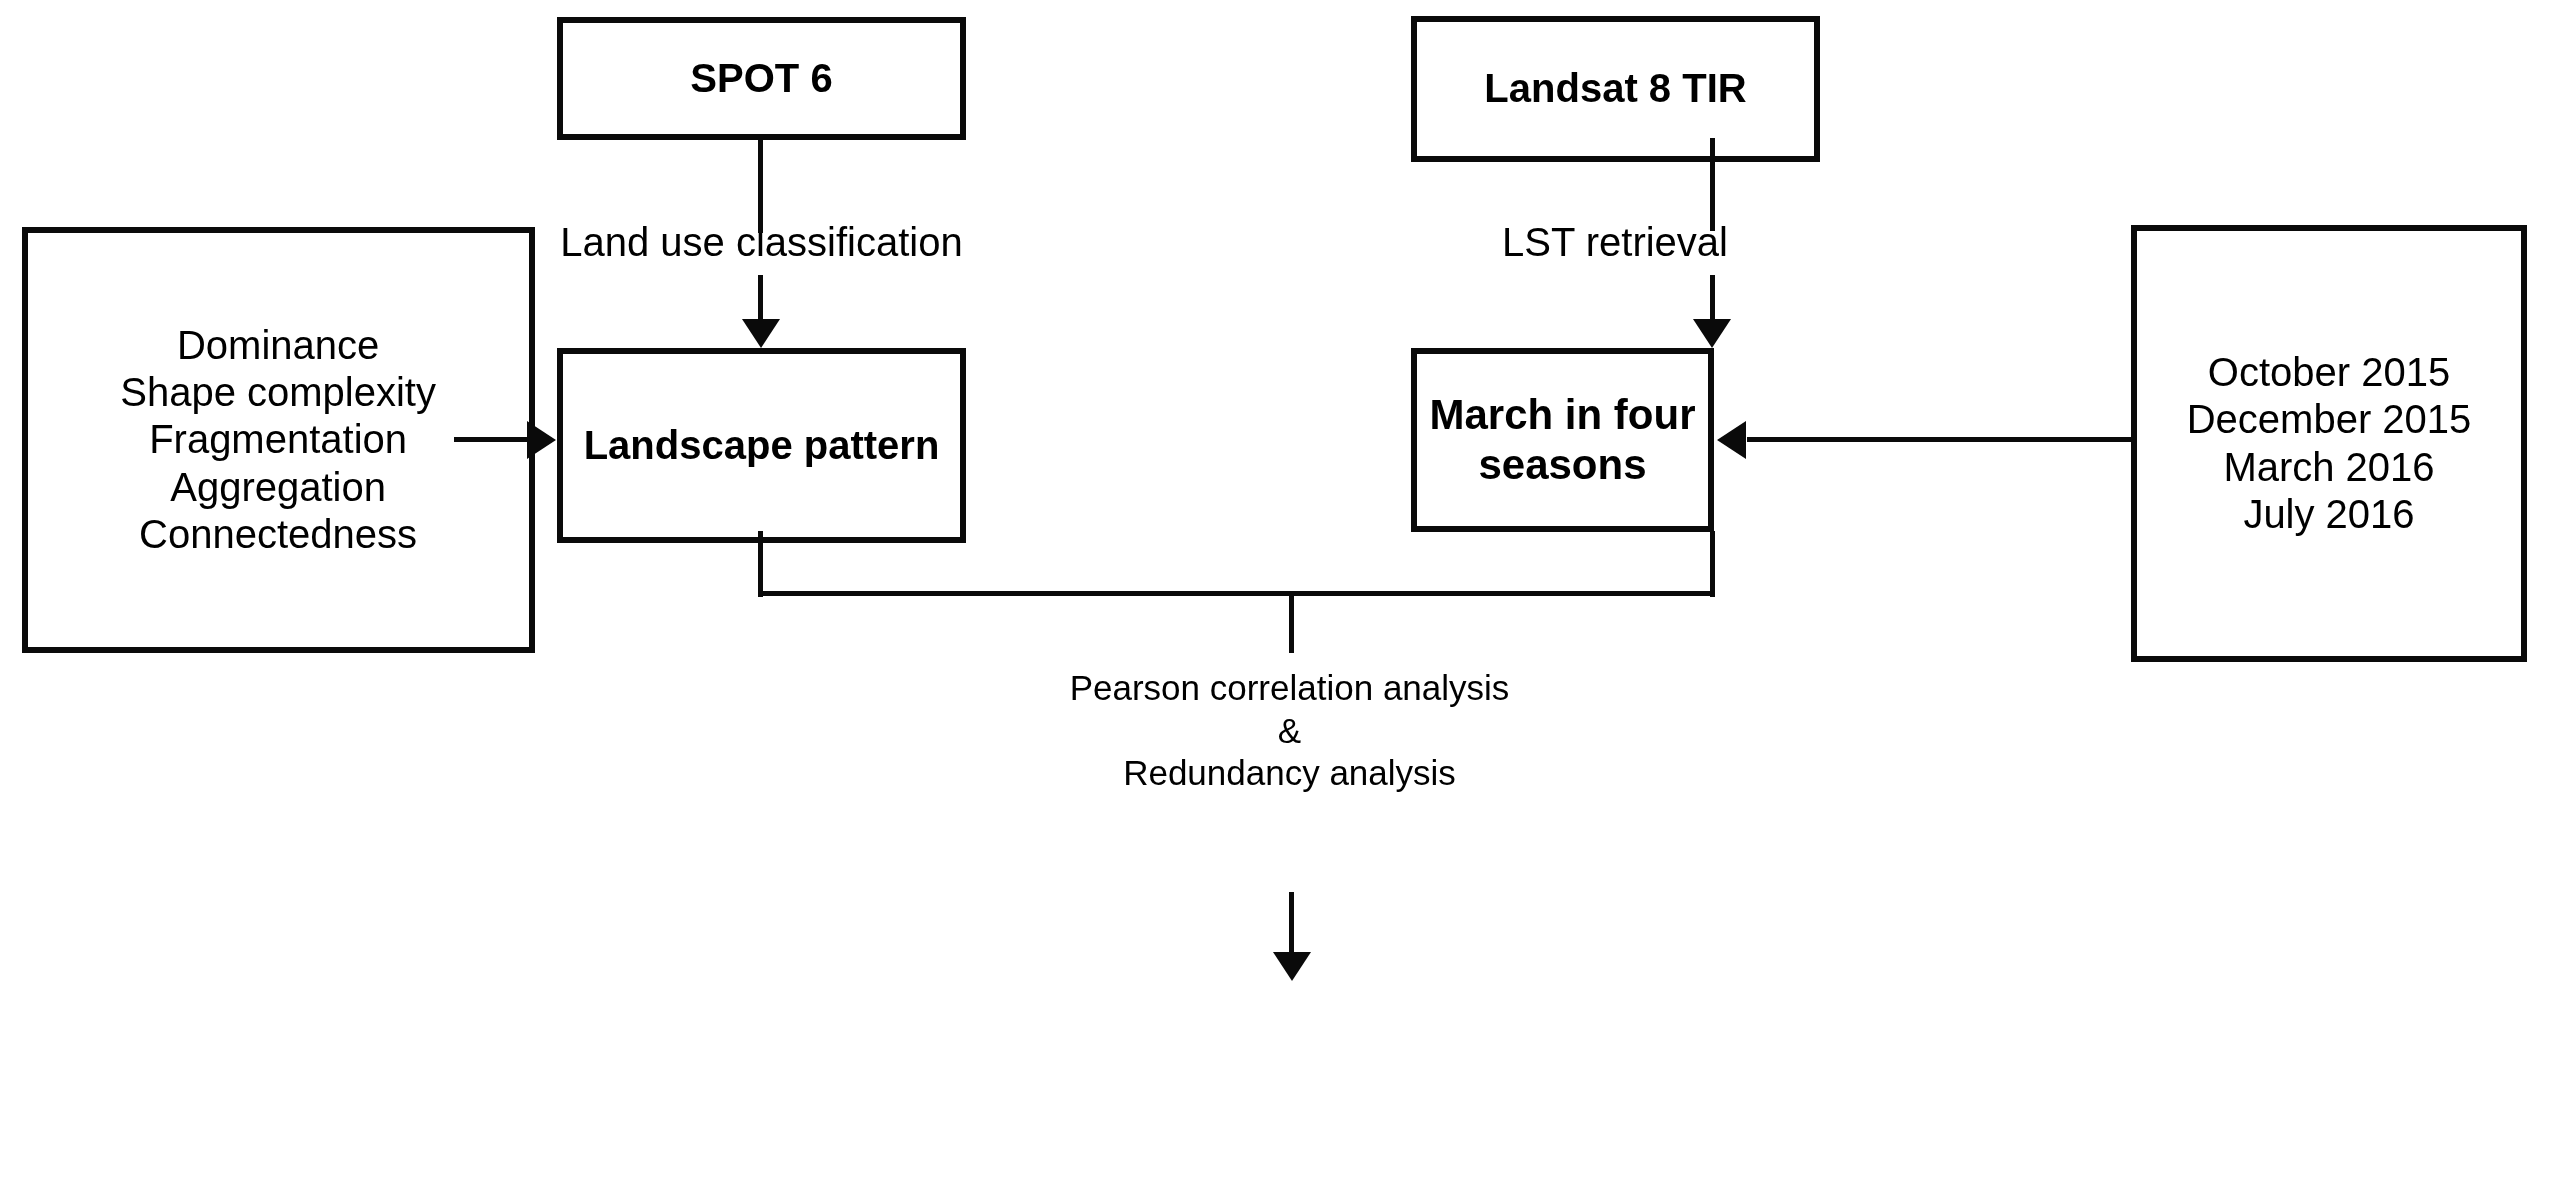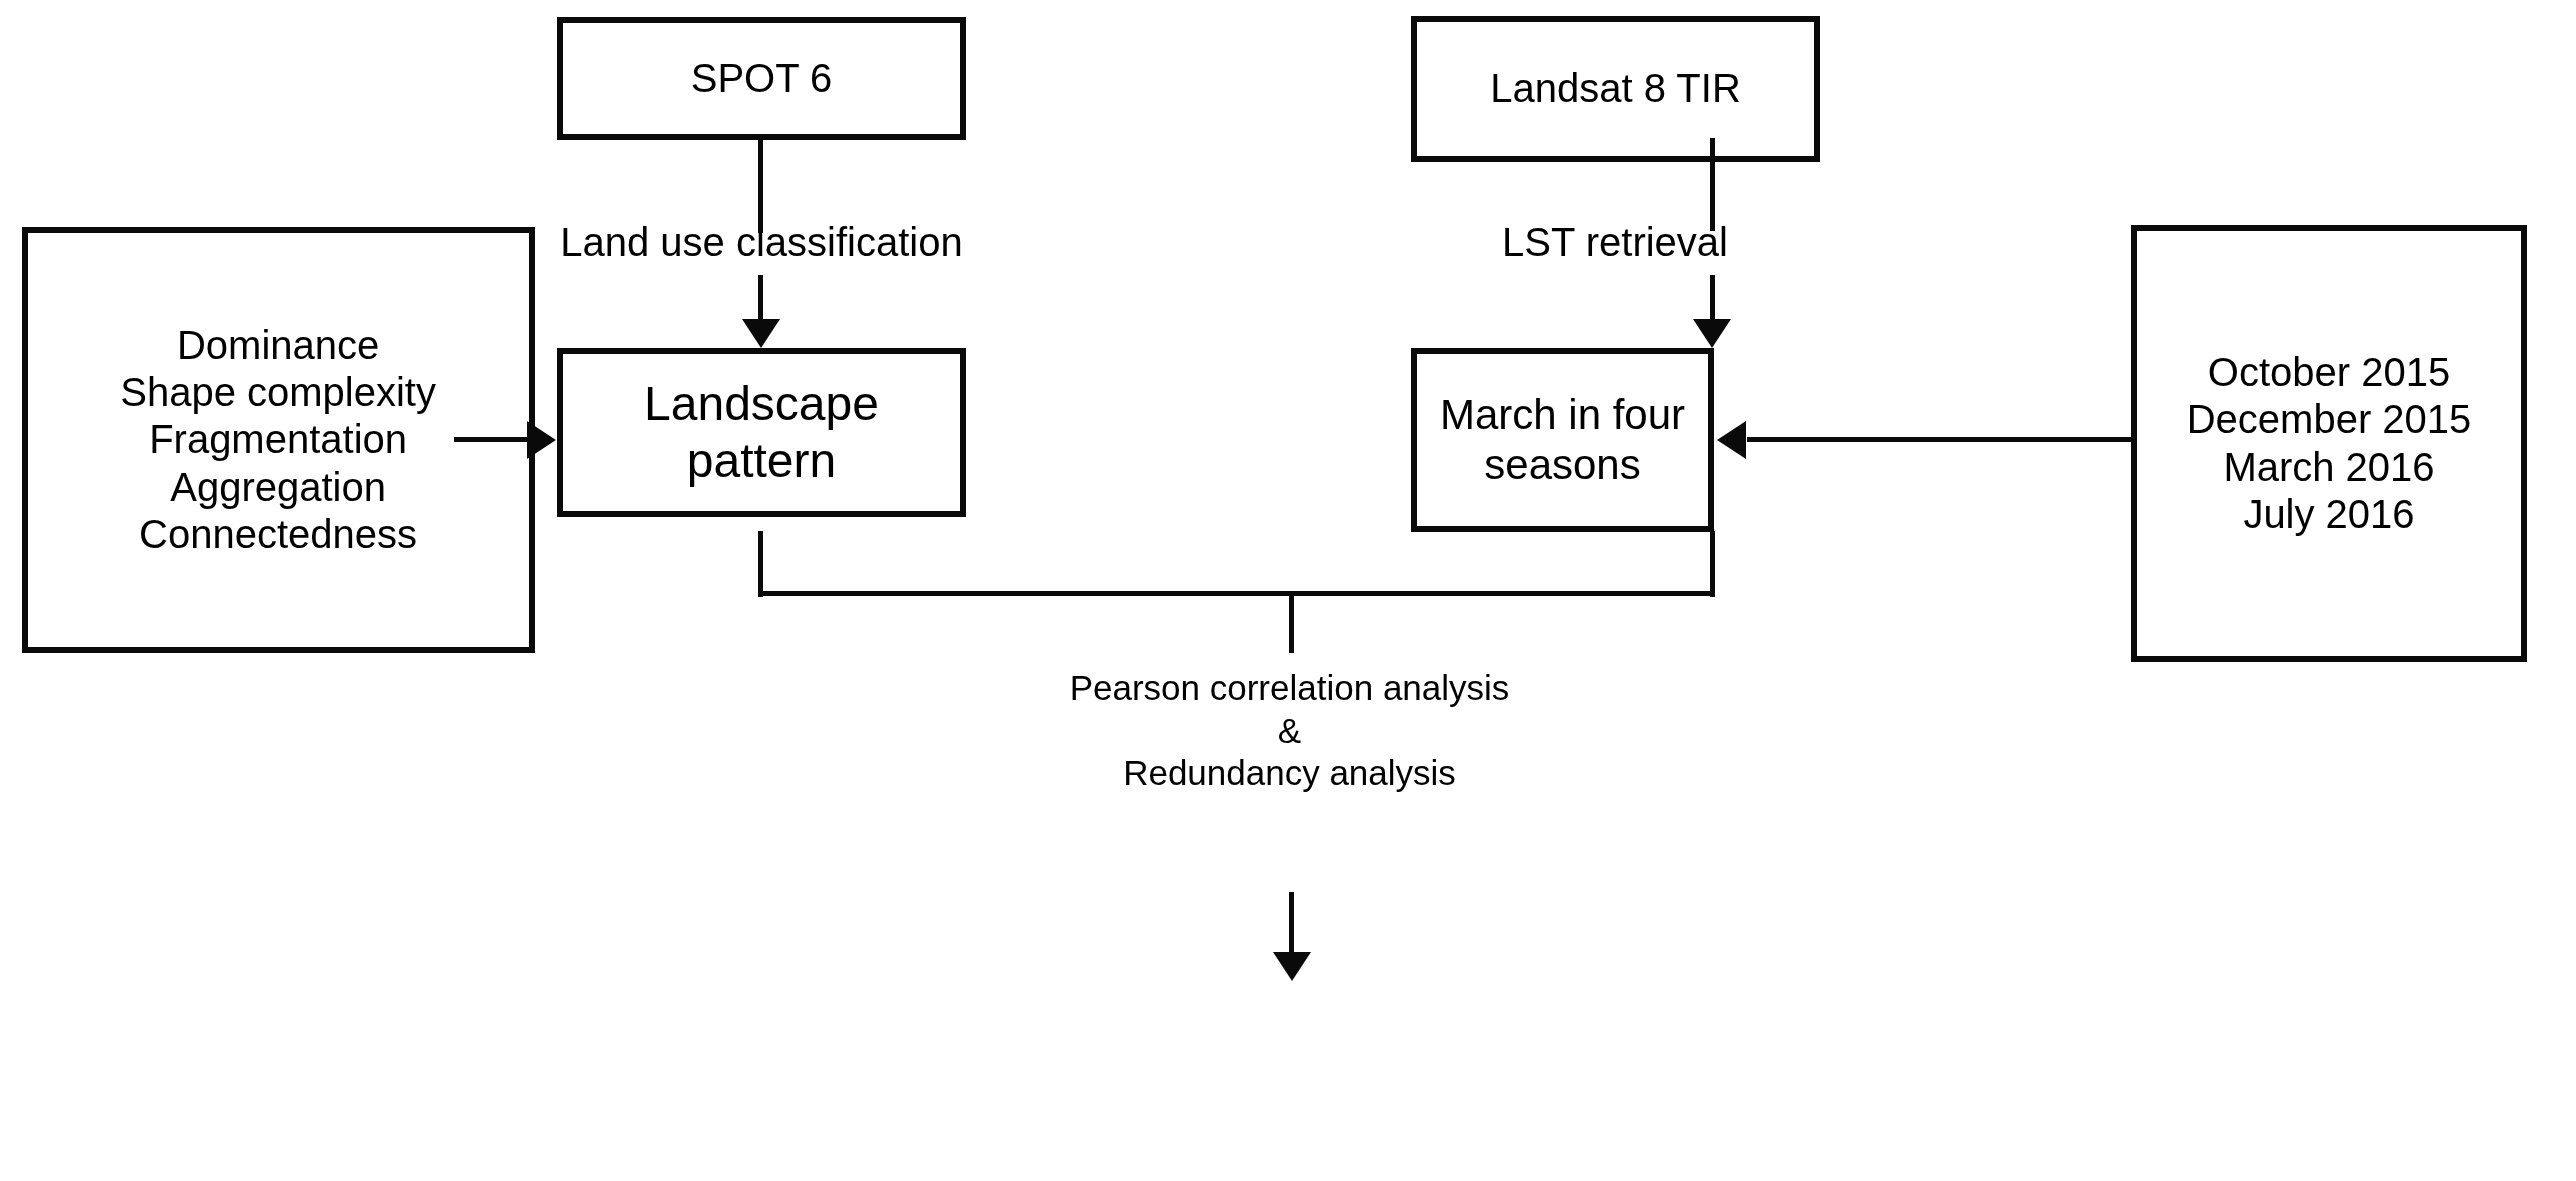--- a/index.html
+++ b/index.html
@@ -27,21 +27,21 @@
     text-align: center;
   }
   .node .node-label {
     display: block;
     width: 100%;
     text-align: center;
     line-height: 1.18;
     white-space: pre-line;
   }
   .node.bold .node-label {
-    font-weight: normal;
+    font-weight: bold;
   }
   .free-text {
     position: absolute;
     text-align: center;
     line-height: 1.22;
     white-space: pre-line;
   }
   
   .hline, .vline {
     position: absolute;
@@ -66,21 +66,21 @@
     border-top: 19px solid transparent;
     border-bottom: 19px solid transparent;
     border-right: 29px solid #0a0a0a;
   }
 
   
   #node-spot6      { left: 557px;  top: 17.3px;   width: 409px;  height: 123px; font-size: 40px; }
   #node-landsat    { left: 1411px; top: 15.6px;   width: 409px;  height: 146px; font-size: 40px; }
   #node-metrics    { left: 21.6px;   top: 227px;  width: 513px;  height: 426px; font-size: 40px; }
   #node-dates      { left: 2131px; top: 225px;  width: 396px;  height: 437px; font-size: 40px; }
-  #node-landscape  { left: 557px;  top: 348px;  width: 409px;  height: 169px; font-size: 48px; }
+  #node-landscape  { left: 557px;  top: 348px;  width: 409px;  height: 195px; font-size: 40px; }
   #node-lsts       { left: 1411px; top: 348px;  width: 303px;  height: 184px; font-size: 42px; }
   #node-result     { left: 790px;  top: 982px; width: 1004px; height: 184px; font-size: 42px; }
 
   #lbl-landuse     { left: 519px;  top: 218px;  width: 485px;  font-size: 40px; }
   #lbl-lstretr     { left: 1433px; top: 218px;  width: 364px;  font-size: 40px; }
   #lbl-analysis    { left: 874px; top: 667px;  width: 831px;  font-size: 35px; }
 
   
   #c1-v   { left: 758px;  top: 140px;  width: 5.2px;  height: 93px; }
   #c1-v2  { left: 758px;  top: 275px;  width: 5.2px;  height: 45px;  }

